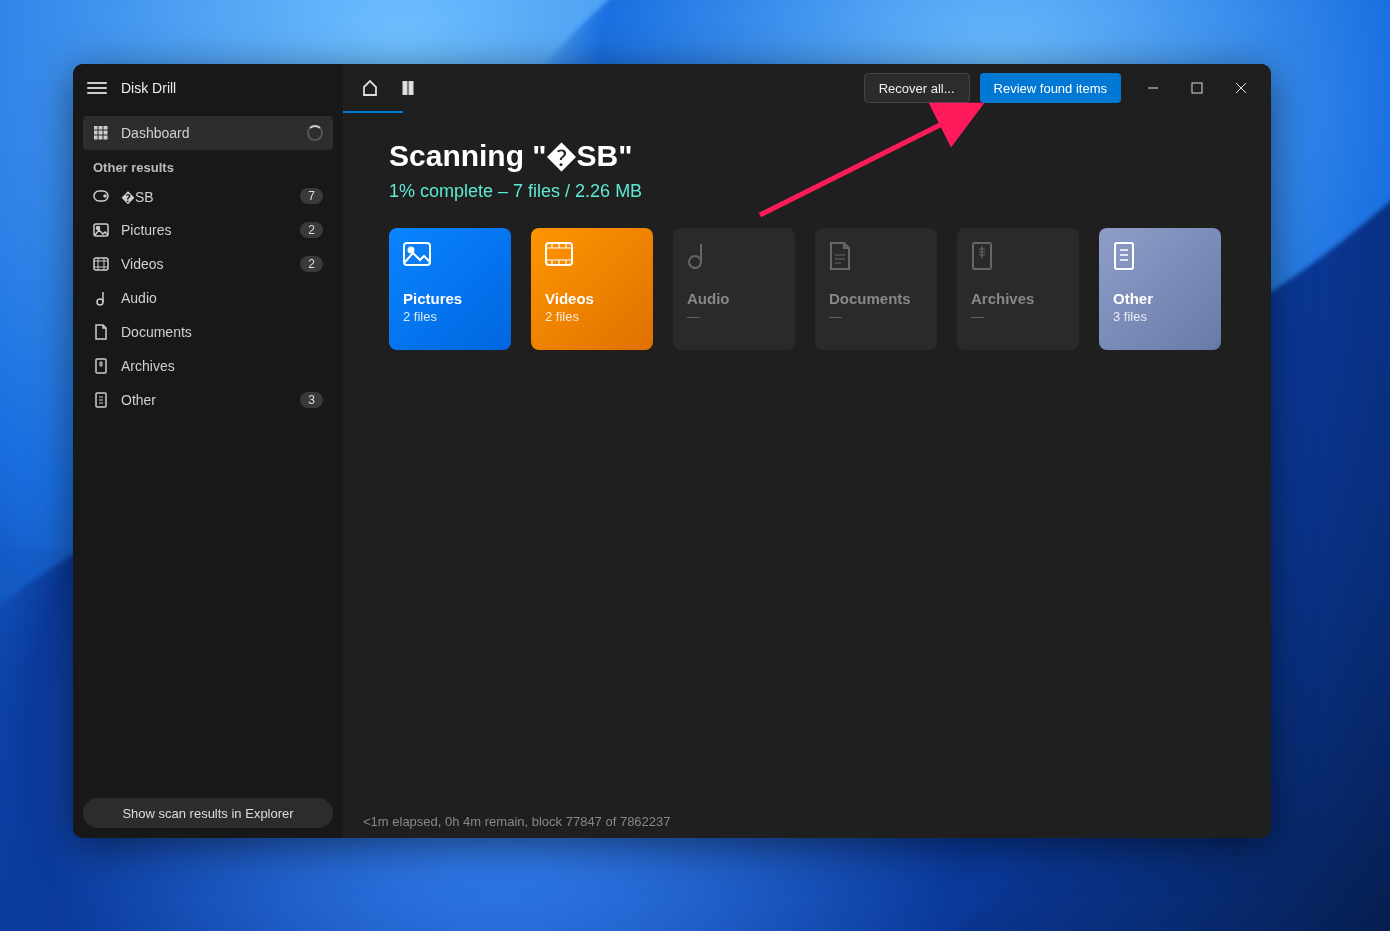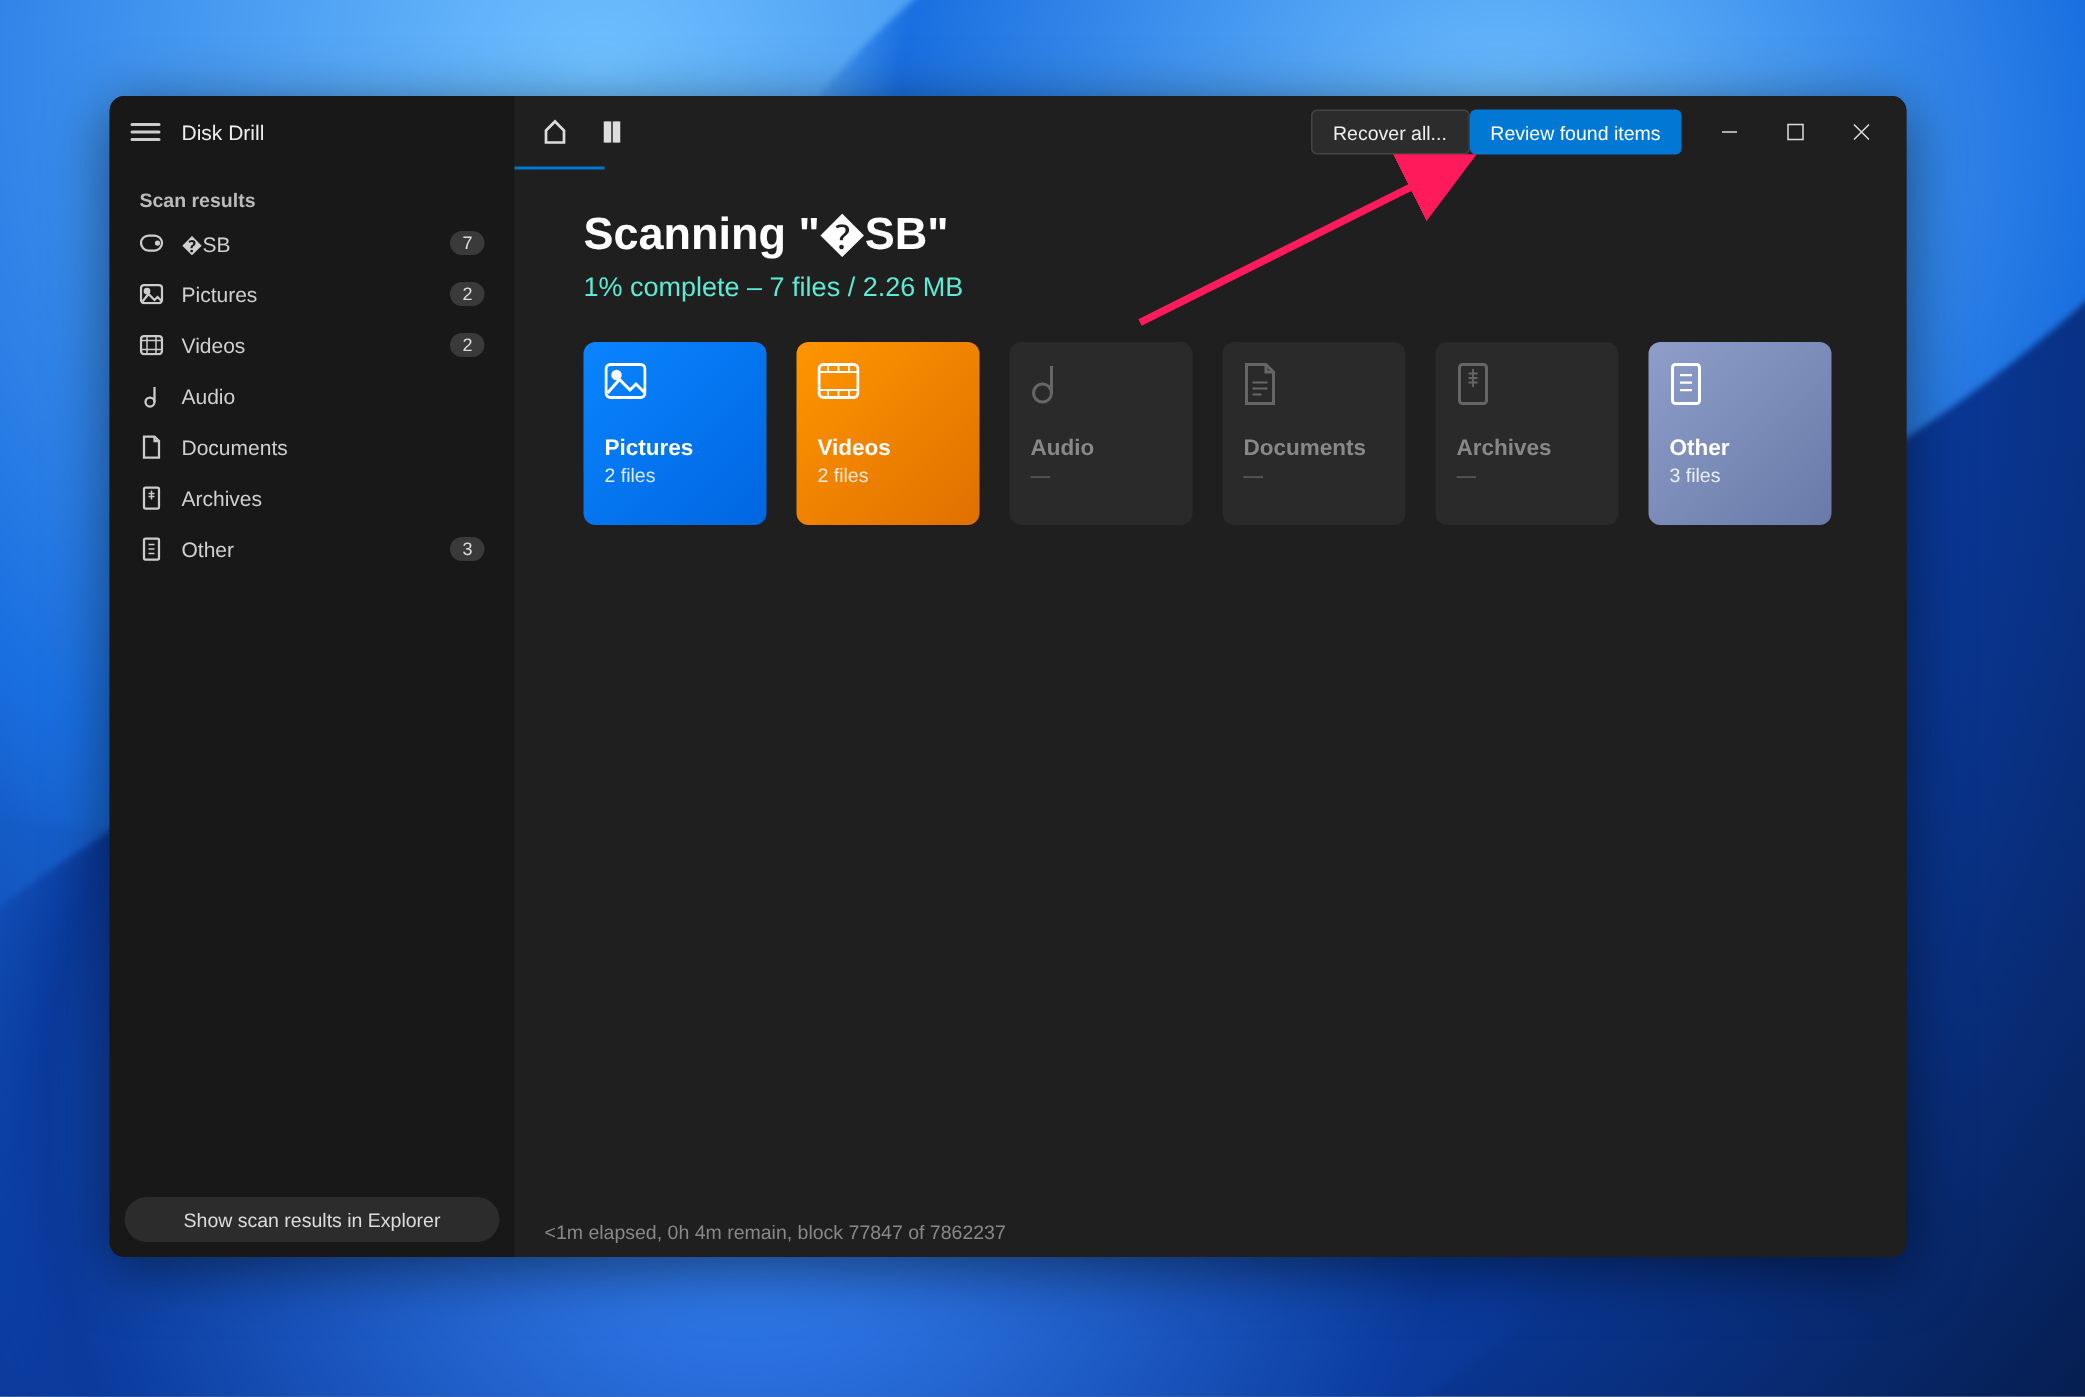--- a/index.html
+++ b/index.html
@@ -41,21 +41,21 @@
   @keyframes spin{to{transform:rotate(360deg);}}
   .sb-footer { padding:10px;}
   .explorer-btn { width:100%; height:30px; background:#2c2c2c; color:#ddd; border:none; border-radius:15px; font-size:13px; cursor:pointer;}
 
   .main { flex:1; display:flex; flex-direction:column; background:#1f1f1f; position:relative;}
   .topbar { height:48px; display:flex; align-items:center; padding:0 8px;}
   .tb-btn { width:38px;height:38px; display:flex;align-items:center;justify-content:center; cursor:pointer; border-radius:4px;}
   .tb-btn svg{stroke:#ddd;}
   .tb-spacer{flex:1;}
   .btn { height:30px; padding:0 14px; border-radius:4px; font-size:13px; cursor:pointer; border:none; display:flex;align-items:center;}
-  .btn.recover { background:#2c2c2c; color:#eee; border:1px solid #444; }
+  .btn.recover { background:#2c2c2c; color:#eee; border:1px solid #444; margin-right:10px;}
   .btn.review  { background:#0078d4; color:#fff; margin-right:10px;}
   .winctl { width:44px; height:38px; display:flex;align-items:center;justify-content:center; cursor:pointer;}
   .winctl svg{stroke:#ddd;}
   .progress-line{position:absolute; left:0; top:47px; height:2px; width:60px; background:#0078d4;}
 
   .content { padding: 22px 46px; flex:1; overflow:auto;}
   .scan-title { color:#fff; font-size:30px; font-weight:600;}
   .scan-sub { color:#5eead4; font-size:18px; margin-top:6px;}
   .cards { display:flex; gap:20px; margin-top:26px;}
   .card { width:122px; height:122px; border-radius:8px; padding:14px; display:flex; flex-direction:column; justify-content:flex-start; cursor:pointer; position:relative;}
@@ -88,22 +88,39 @@
   <div class="sidebar">
     <div class="sb-top">
       <div class="hamburger">
           <span></span>
           <span></span>
           <span></span>
         </div>
       <div class="app-title">Disk Drill</div>
     </div>
     <div class="sb-body">
-
-      <div class="sb-section-label">Scan results</div>
+      <div class="sb-item dash">
+        <span class="ico">
+          <svg width="14" height="14" viewBox="0 0 14 14" fill="#ccc">
+              <rect width="3" height="3"></rect>
+              <rect x="5" width="3" height="3"></rect>
+              <rect x="10" width="3" height="3"></rect>
+              <rect y="5" width="3" height="3"></rect>
+              <rect x="5" y="5" width="3" height="3"></rect>
+              <rect x="10" y="5" width="3" height="3"></rect>
+              <rect y="10" width="3" height="3"></rect>
+              <rect x="5" y="10" width="3" height="3"></rect>
+              <rect x="10" y="10" width="3" height="3"></rect>
+            </svg>
+        </span>
+        <span>Dashboard</span>
+        <div class="spinner"></div>
+      </div>
+
+      <div class="sb-section-label">Other results</div>
 
       <div class="sb-item">
         <span class="ico">
             <svg width="16" height="12" viewBox="0 0 16 12" fill="none" stroke-width="1.5">
               <rect x="1" y="1" width="14" height="10" rx="5"></rect>
               <circle cx="12" cy="6" r="1" fill="#ccc"></circle>
             </svg>
           </span>
         <span>�SB</span>
         <span class="badge">7</span>

